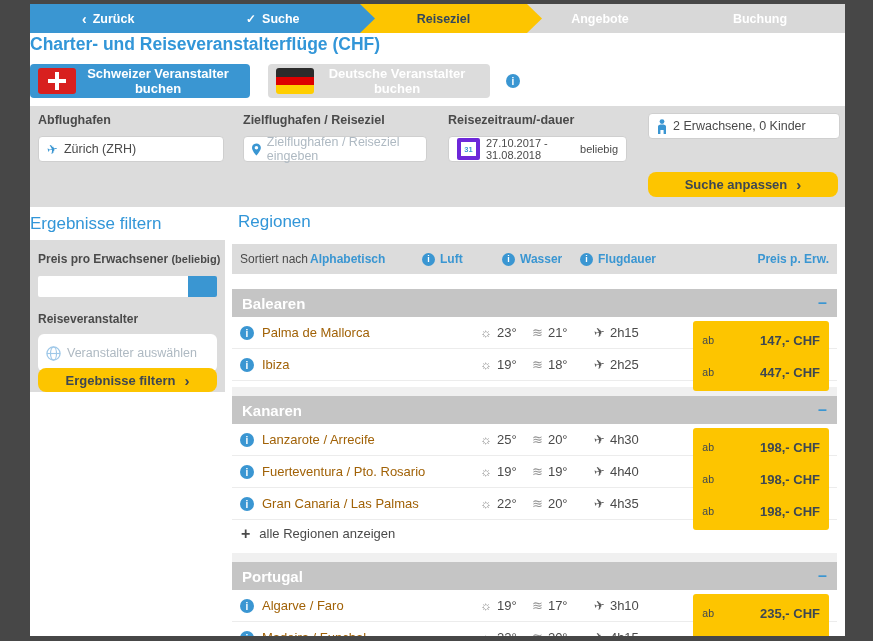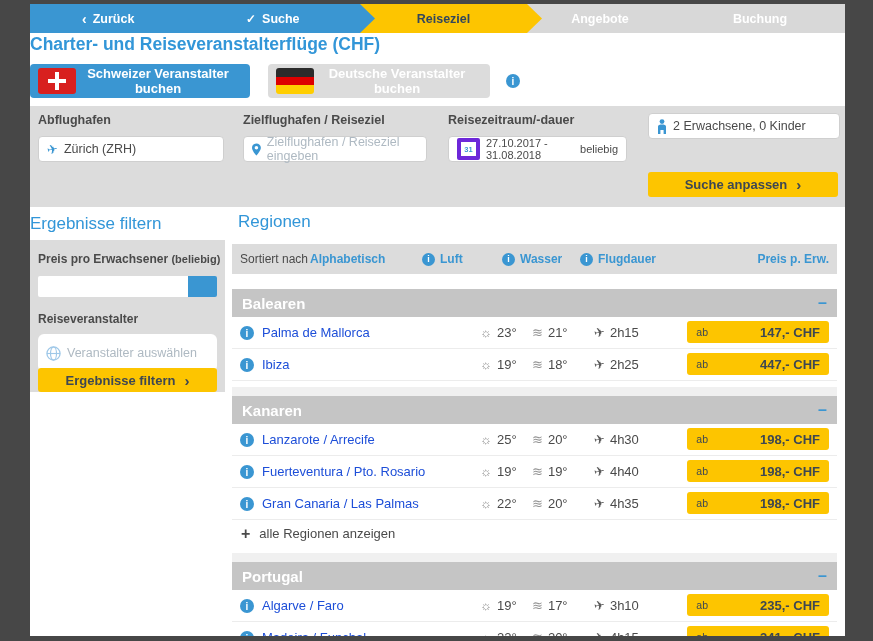--- a/index.html
+++ b/index.html
@@ -54,21 +54,21 @@
     gap:6px;padding:0 8px;font-size:12.5px;color:#4a4a4a;cursor:text;}
   .f1{left:8px;}  .f1 .fbox{width:168px;}
   .f2{left:213px;}.f2 .fbox{width:166px;}
   .f3{left:418px;}.f3 .fbox{width:161px;font-size:11px;}
   .f4{left:618px;}.f4 .fbox{width:174px;}
   .ph{color:#aeb9c2;}
   .plane-blue{color:#3a96d2;font-size:13px;display:inline-block;transform:rotate(-12deg);}
   .cal{width:15px;height:14px;border:4px solid #6d28d9;border-radius:2px;display:inline-flex;align-items:center;
     justify-content:center;font-size:7.5px;font-weight:bold;color:#3a96d2;flex:0 0 auto;}
   .beliebig{margin-left:auto;}
-  .btn-yellow{background:#fdc500;border:none;border-radius:3px;color:#3d4752;font-family:inherit;
+  .btn-yellow{background:#fdc500;border:none;border-radius:8px;color:#3d4752;font-family:inherit;
     font-size:13px;font-weight:bold;display:flex;align-items:center;justify-content:center;gap:9px;cursor:pointer;}
   .chev-r{font-size:15px;line-height:1;}
   .form-submit{position:absolute;left:618px;top:66px;width:190px;height:25px;}
 
   
   .side-title{position:absolute;top:210px;left:0;margin:0;font-size:17px;font-weight:normal;color:#3296d8;}
   .filter-panel{position:absolute;top:236px;left:0;width:195px;height:152px;background:#dcdcdc;}
   .fp-label{position:absolute;left:8px;font-size:12px;font-weight:bold;color:#4a4a4a;white-space:nowrap;}
   .fp-label small{font-size:11px;}
   .fp-price-label{top:12px;}
@@ -95,27 +95,27 @@
   .region{background:#fff;padding-bottom:6px;}
   .region:first-child{margin-top:15px;}
   .region + .region{border-top:9px solid #f0f0f0;}
   .region-header{height:28px;background:#c5c5c5;display:flex;align-items:center;justify-content:space-between;
     padding:0 10px;cursor:pointer;}
   .region-name{color:#ffffff;font-size:15px;font-weight:bold;}
   .collapse{color:#3a96d2;font-size:16px;font-weight:bold;cursor:pointer;line-height:1;}
   .dest-row{position:relative;height:31px;border-bottom:1px solid #ececec;cursor:pointer;}
   .dest-row>*{position:absolute;top:0;height:31px;display:inline-flex;align-items:center;gap:5px;}
   .dest-row .info-icon{top:9px;left:8px;height:14px;}
-  .dest-name{left:30px;font-size:13px;color:#1d4ed8;}
+  .dest-name{left:30px;font-size:13px;color:#a16207;}
   .col-air{left:248px;} .col-water{left:300px;} .col-dur{left:362px;}
   .col-ico{color:#949494;font-size:13px;}
   .col-plane{color:#5a5a5a;font-size:13px;display:inline-block;transform:rotate(-12deg);}
   .col-val{font-size:13px;color:#4a4a4a;}
   .price-badge{position:absolute;right:8px;top:4px !important;height:22px !important;background:#fdc500;
-    border-radius:3px;display:inline-flex;align-items:center;gap:12px;padding:0 9px;cursor:pointer;text-align:right;}
+    border-radius:3px;display:inline-flex;align-items:center;gap:6px;padding:8px 9px;cursor:pointer;text-align:right;}
   .price-badge small{font-size:10.5px;color:#3d4752;}
   .price-badge b{font-size:13px;color:#3d4752;margin-left:40px;}
   .show-all{height:27px;display:flex;align-items:center;gap:9px;padding-left:9px;cursor:pointer;}
   .plus{font-size:16px;font-weight:bold;color:#4a4a4a;line-height:1;}
   .show-all .lbl{font-size:13px;color:#4a4a4a;}
 </style>
 </head>
 <body>
 
 <div class="stage">

